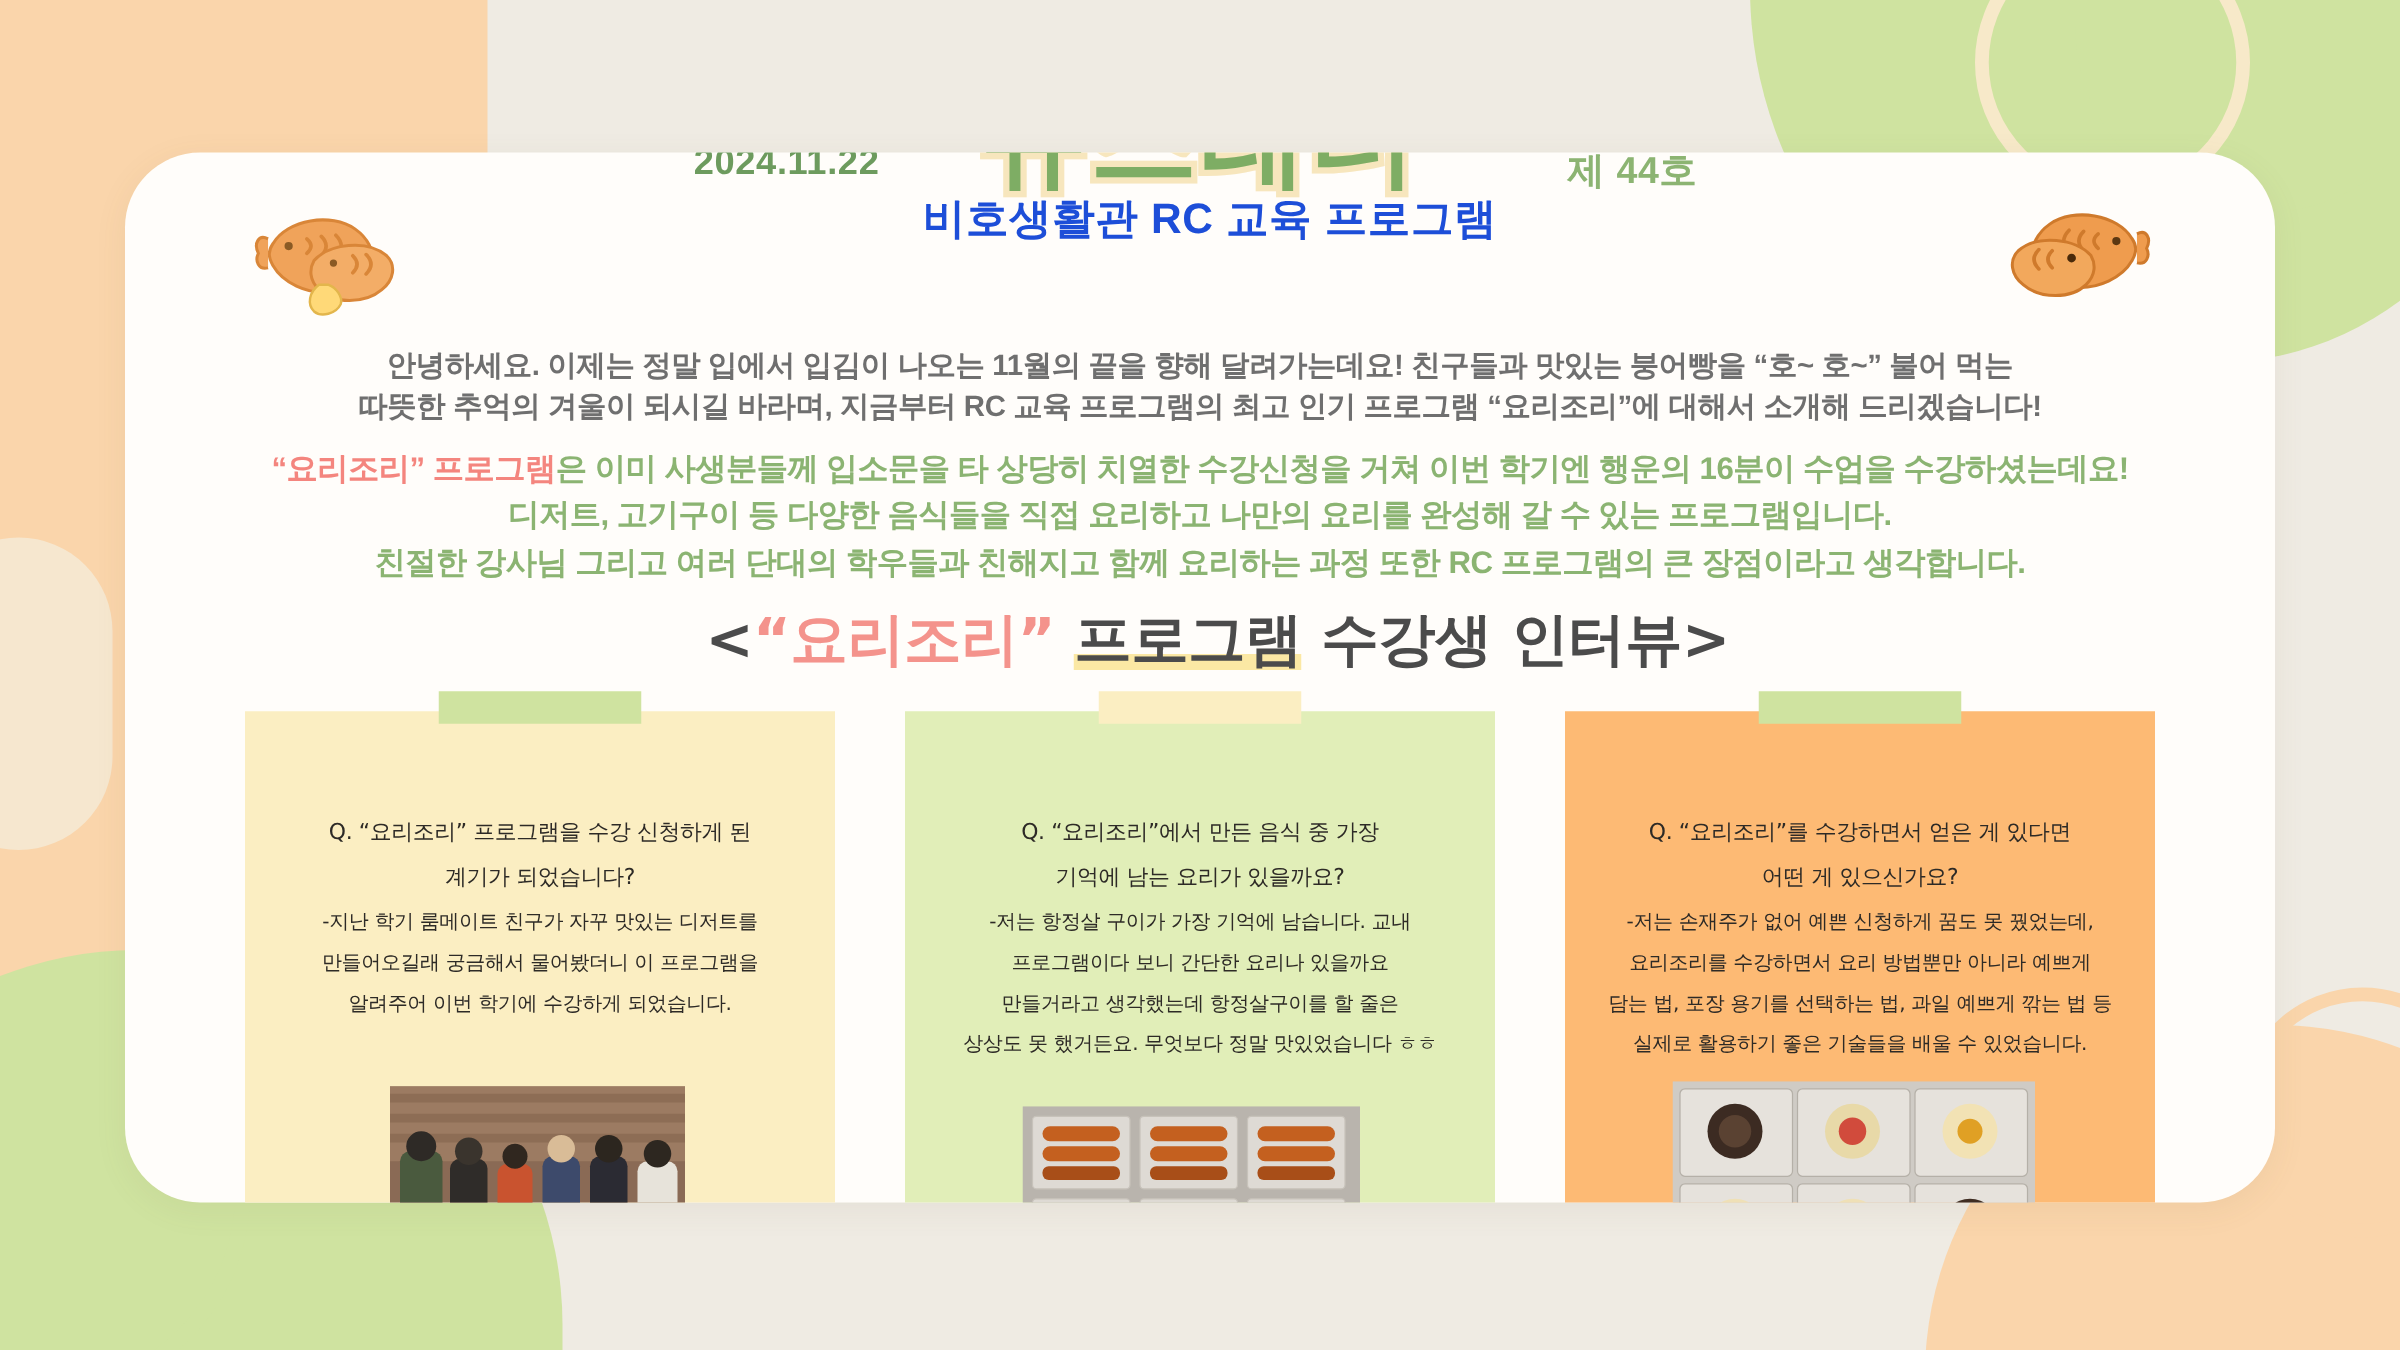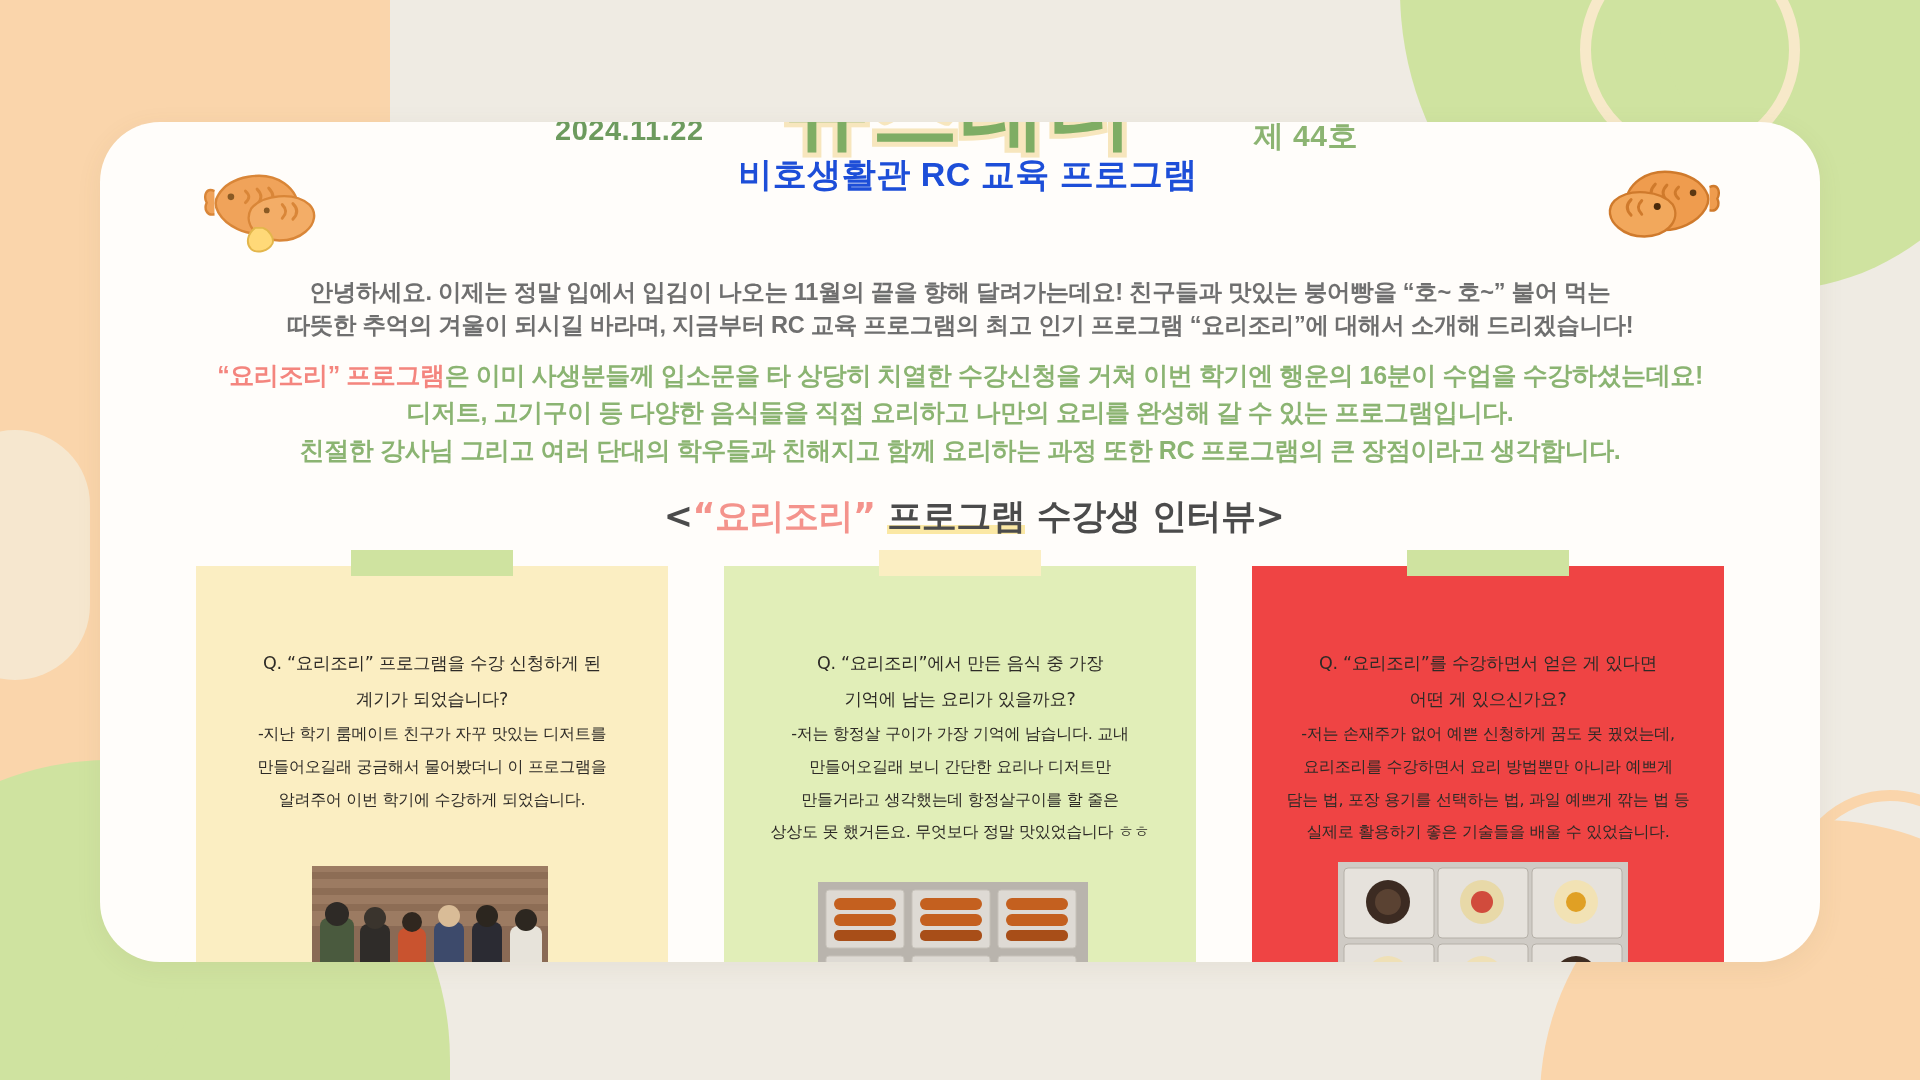--- a/index.html
+++ b/index.html
@@ -93,22 +93,22 @@
     letter-spacing:-.3px;
   }
   #intro .green{
     color:#8bb472;font-size:25px;font-weight:800;line-height:1.5;
     letter-spacing:-.4px;margin-top:14px;
   }
   .hl-red{color:#f4857e;font-weight:900;}
 
   
   #interview-heading{
-    text-align:center;margin-top:24px;
-    font-size:35px;font-weight:700;color:#4b4b4b;
+    text-align:center;margin-top:12px;
+    font-size:46px;font-weight:700;color:#4b4b4b;
     letter-spacing:-.5px;
     font-family:"DejaVu Sans",sans-serif;
     padding-left:28px;
   }
   #interview-heading .pink{color:#f4938c;}
   #interview-heading .uline{
     background:linear-gradient(transparent 72%,#fbe8a4 72%,#fbe8a4 96%,transparent 96%);
   }
 
   
@@ -120,21 +120,21 @@
     padding:40px 26px 0;
   }
   .card .tape{
     position:absolute;top:-16px;left:50%;transform:translateX(-50%);
     width:162px;height:26px;
   }
   .card-1{background:#fbeec2;}
   .card-1 .tape{background:#cfe3a0;}
   .card-2{background:#e1eeb8;}
   .card-2 .tape{background:#fbeec2;}
-  .card-3{background:#ef4444;}
+  .card-3{background:#fdba74;}
   .card-3 .tape{background:#cfe3a0;}
 
   .q-text,.a-text{
     text-align:center;color:#2d2a26;
     font-family:"DejaVu Sans",sans-serif;
     letter-spacing:-.3px;
     margin-top:40px;
   }
   .q-text{font-size:17.5px;line-height:2.05;font-weight:400;}
   .a-text{font-size:16px;line-height:2.05;font-weight:400;margin-top:0;}
@@ -266,21 +266,21 @@
     </div>
 
     <div class="card card-2">
       <div class="tape"></div>
       <div class="q-text">
         <div>Q. “요리조리”에서 만든 음식 중 가장</div>
         <div>기억에 남는 요리가 있을까요?</div>
       </div>
       <div class="a-text">
         <div>-저는 항정살 구이가 가장 기억에 남습니다. 교내</div>
-        <div>만들어오길래 보니 간단한 요리나 디저트만</div>
+        <div>프로그램이다 보니 간단한 요리나 있을까요</div>
         <div>만들거라고 생각했는데 항정살구이를 할 줄은</div>
         <div>상상도 못 했거든요. 무엇보다 정말 맛있었습니다 ㅎㅎ</div>
       </div>
       <svg class="photo photo-2" viewBox="0 0 270 140" preserveAspectRatio="none">
         <rect width="270" height="140" fill="#b9b4ad"></rect>
         <g>
           <rect x="8" y="8" width="78" height="58" rx="3" fill="#dedad4" stroke="#c7c2ba"></rect>
           <rect x="94" y="8" width="78" height="58" rx="3" fill="#dedad4" stroke="#c7c2ba"></rect>
           <rect x="180" y="8" width="78" height="58" rx="3" fill="#dedad4" stroke="#c7c2ba"></rect>
           <rect x="8" y="74" width="78" height="58" rx="3" fill="#dedad4" stroke="#c7c2ba"></rect>

